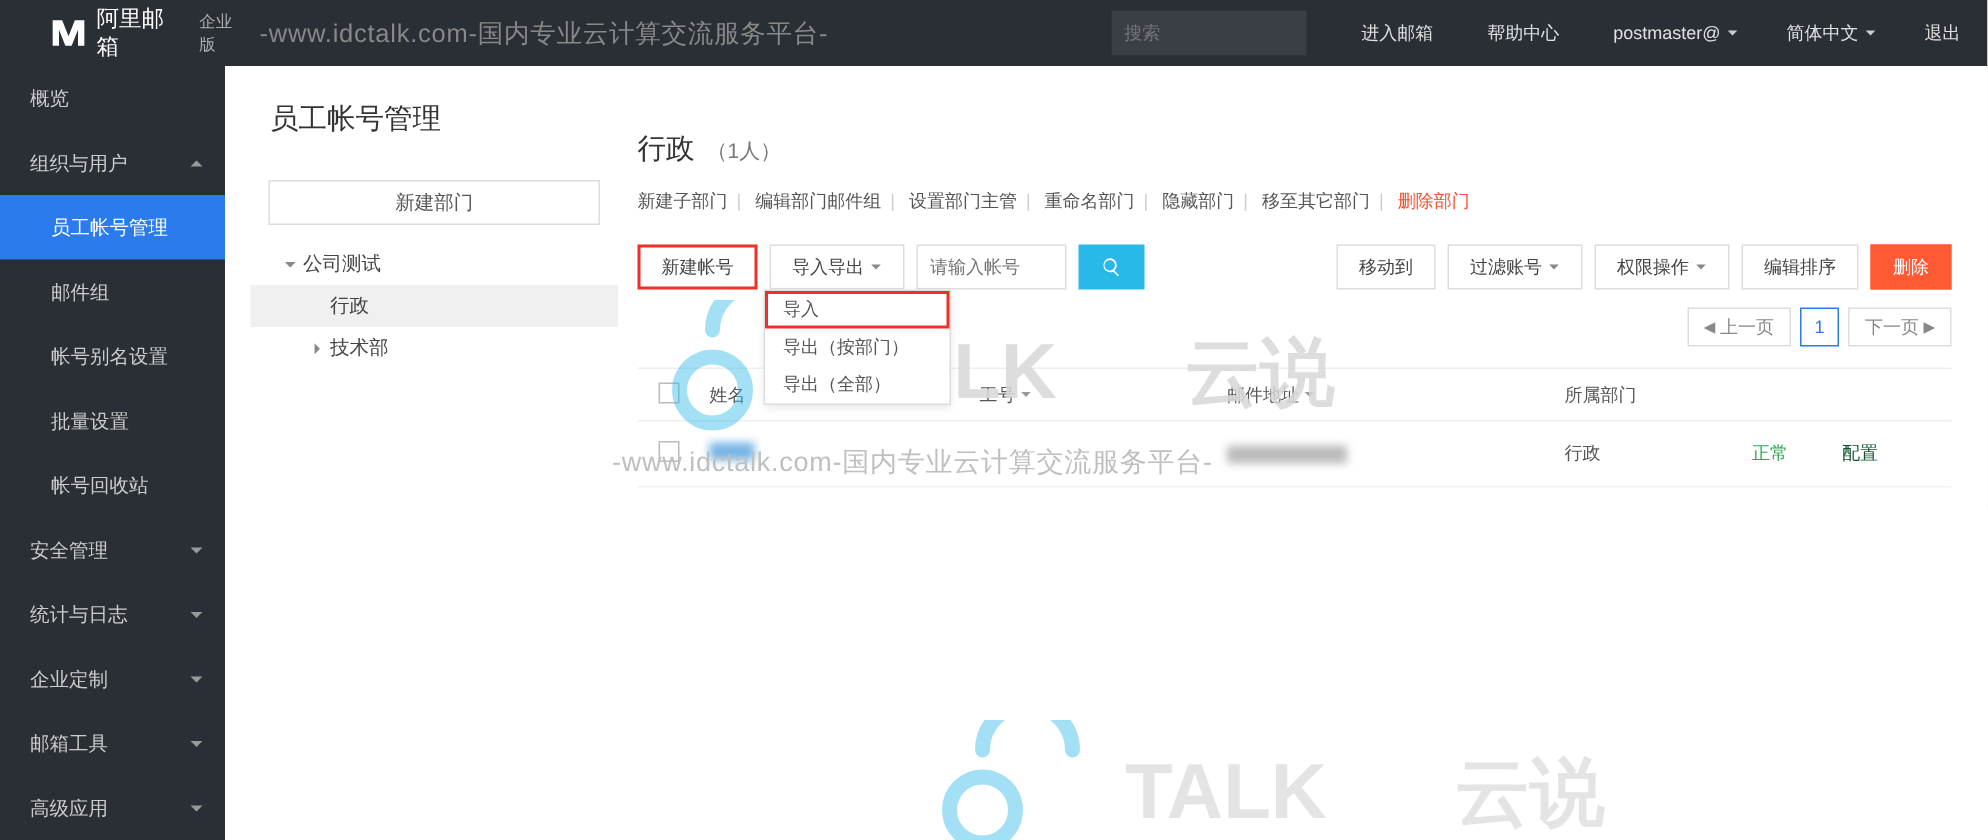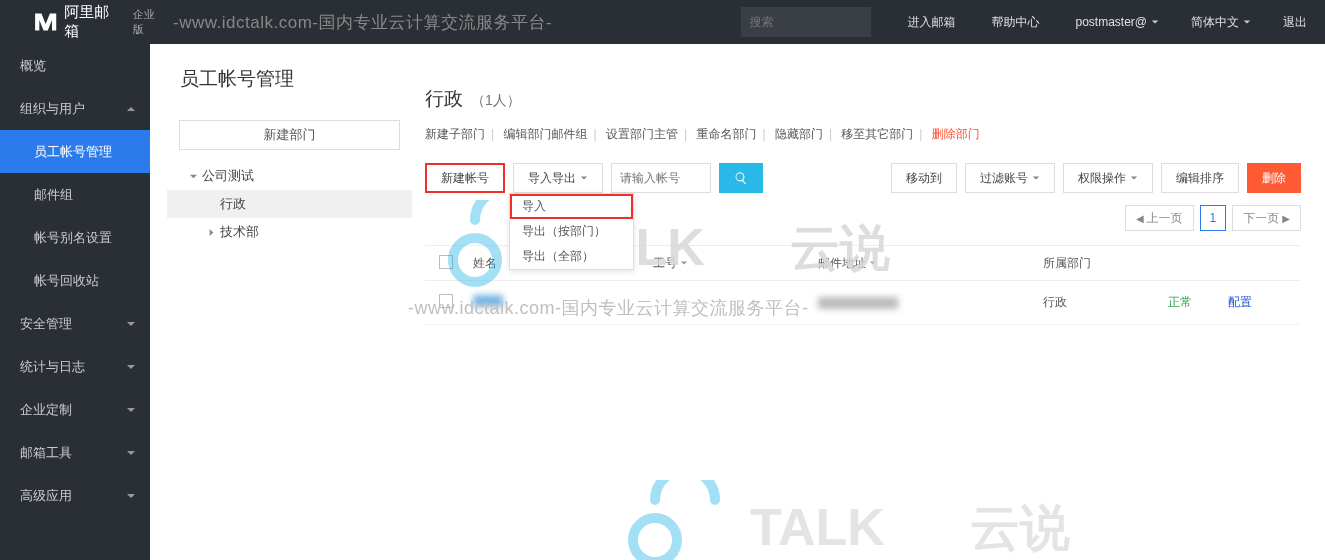--- a/index.html
+++ b/index.html
@@ -74,21 +74,21 @@
 .tbl { width: 100%; font-size: 12px; color: #555; }
 .tbl-head { display: flex; align-items: center; height: 36px; border-top: 1px solid #eee; border-bottom: 1px solid #eee; }
 .tbl-row { display: flex; align-items: center; height: 44px; border-bottom: 1px solid #f3f3f3; }
 .cell { padding: 0 6px; }
 .c-chk { width: 42px; text-align: center; }
 .c-name { width: 180px; }
 .c-no { width: 165px; display: flex; align-items: center; gap: 3px; }
 .c-mail { width: 225px; display: flex; align-items: center; gap: 3px; }
 .c-dept { width: 125px; }
 .c-stat { width: 60px; color: #2ea84f; }
-.c-act { width: 50px; color: #1d4ed8; cursor: pointer; }
+.c-act { width: 50px; color: #14532d; cursor: pointer; }
 .chk { width: 14px; height: 14px; border: 1px solid #bbb; display: inline-block; }
 .blur { filter: blur(3px); background: #77b5e6; width: 30px; height: 12px; display: inline-block; }
 .blur2 { filter: blur(3px); background: #bbb; width: 80px; height: 12px; display: inline-block; }
 .sort-tri { width: 8px; height: 8px; fill: #999; }
 
 
 .wm { position: absolute; color: #bfbfbf; font-size: 18px; pointer-events: none; z-index: 1; letter-spacing: 0.5px;}
 .wm-cloud { position: absolute; pointer-events: none; opacity: 0.85; }
 </style>
 </head>
@@ -132,20 +132,21 @@
   <div class="sb-item top">概览</div>
   <div class="sb-item top">
     <span>组织与用户</span>
     <svg class="sb-chev" viewBox="0 0 10 10">
         <path d="M1 7l4-4 4 4z"></path>
       </svg>
   </div>
   <div class="sb-item sub active">员工帐号管理</div>
   <div class="sb-item sub">邮件组</div>
   <div class="sb-item sub">帐号别名设置</div>
+  <div class="sb-item sub">批量设置</div>
   <div class="sb-item sub">帐号回收站</div>
   <div class="sb-item top">
     <span>安全管理</span>
     <svg class="sb-chev" viewBox="0 0 10 10">
         <path d="M1 3l4 4 4-4z"></path>
       </svg>
   </div>
   <div class="sb-item top">
     <span>统计与日志</span>
     <svg class="sb-chev" viewBox="0 0 10 10">

